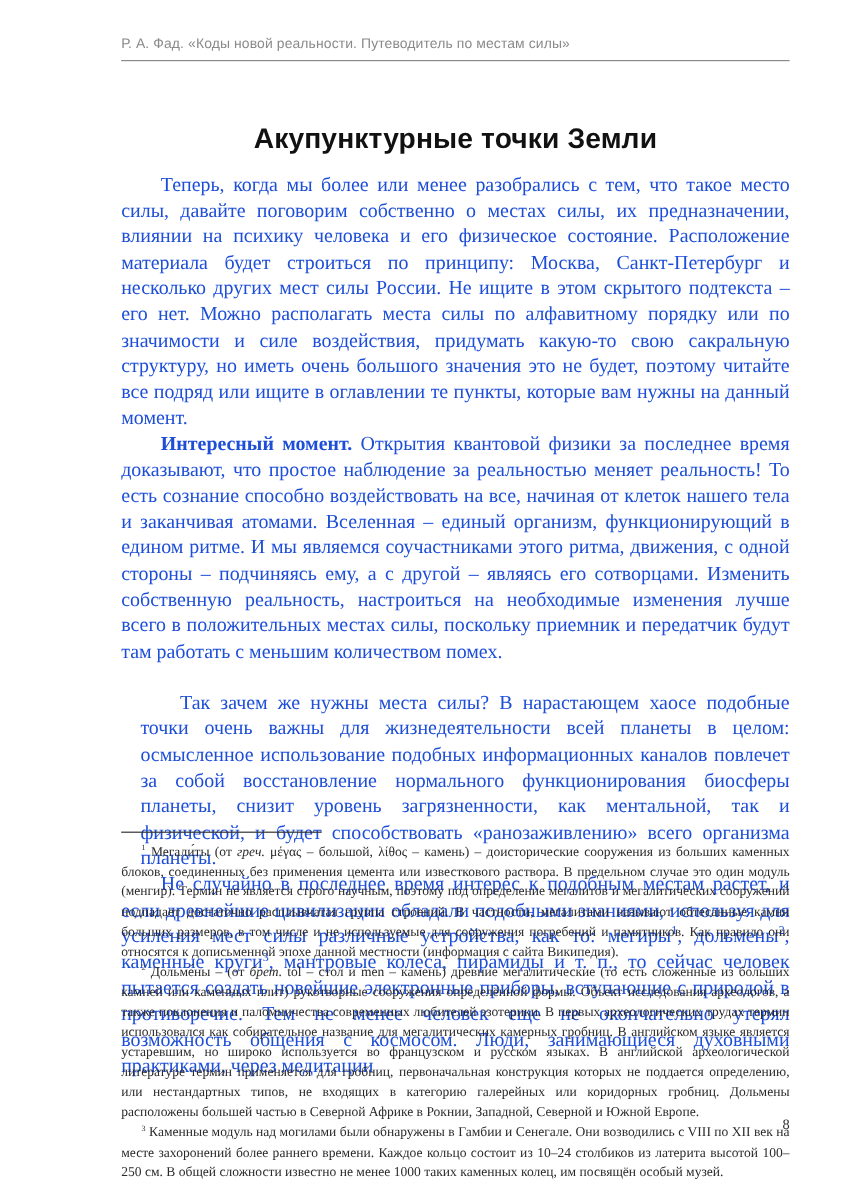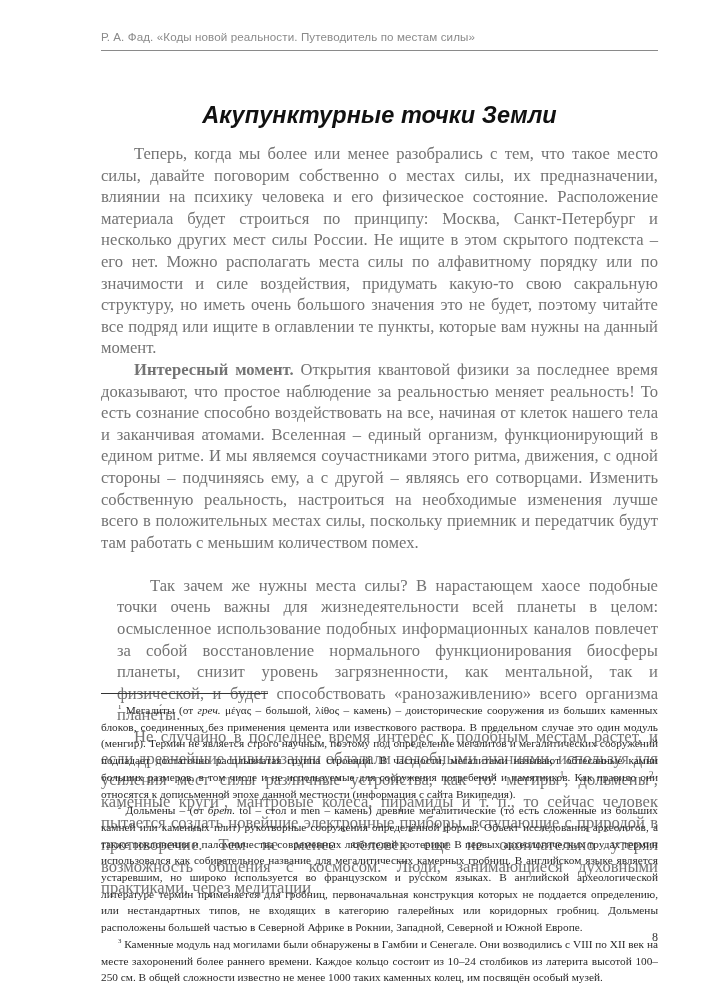--- a/index.html
+++ b/index.html
@@ -18,21 +18,21 @@
       border-top: 1.5px solid #8a8a8a;
     }
     .title {
       position: absolute; left: 101px; top: 102px; width: 557px; text-align: center;
       font-family: "Liberation Sans", sans-serif; font-weight: bold; font-size: 23.5px;
       color: #111; letter-spacing: 0.1px;
     }
     .body {
       position: absolute; left: 101px; top: 143px; width: 557px;
       font-family: "Liberation Serif", serif; font-size: 16.6px; line-height: 21.6px;
-      text-align: justify; color: #737373;
+      text-align: justify; color: #1d4ed8;
     }
     .body p { margin: 0; text-indent: 33px; }
     .body p.gap { margin-top: 21.6px; margin-left: 16px; }
     .body b { font-weight: bold; }
     sup { font-size: 0.6em; line-height: 0; vertical-align: super; }
     .fn-rule {
       position: absolute; left: 101px; top: 693px; width: 167px; height: 0;
       border-top: 1px solid #333;
     }
     .footnotes {
@@ -47,21 +47,21 @@
       font-family: "Liberation Serif", serif; font-size: 12px; color: #333;
     }
   </style>
 </head>
 <body>
 
 <div class="page">
   <div class="running-head">Р. А. Фад.  «Коды новой реальности. Путеводитель по местам силы»</div>
   <div class="head-rule"></div>
 
-  <h1 class="title" style="margin:0;font-style:italic;">Акупунктурные точки Земли</h1>
+  <h1 class="title" style="margin:0;">Акупунктурные точки Земли</h1>
 
   <div class="body">
     <p>Теперь, когда мы более или менее разобрались с тем, что такое место силы, давайте поговорим собственно о местах силы, их предназначении, влиянии на психику человека и его физическое состояние. Расположение материала будет строиться по принципу: Москва, Санкт-Петербург и несколько других мест силы России. Не ищите в этом скрытого подтекста – его нет. Можно располагать места силы по алфавитному порядку или по значимости и силе воздействия, придумать какую-то свою сакральную структуру, но иметь очень большого значения это не будет, поэтому читайте все подряд или ищите в оглавлении те пункты, которые вам нужны на данный момент.</p>
     <p><b>Интересный момент.</b><span> Открытия квантовой физики за последнее время доказывают, что простое наблюдение за реальностью меняет реальность! То есть сознание способно воздействовать на все, начиная от клеток нашего тела и заканчивая атомами. Вселенная – единый организм, функционирующий в едином ритме. И мы являемся соучастниками этого ритма, движения, с одной стороны – подчиняясь ему, а с другой – являясь его сотворцами. Изменить собственную реальность, настроиться на необходимые изменения лучше всего в положительных местах силы, поскольку приемник и передатчик будут там работать с меньшим количеством помех.</span></p>
     <p class="gap">Так зачем же нужны места силы? В нарастающем хаосе подобные точки очень важны для жизнедеятельности всей планеты в целом: осмысленное использование подобных информационных каналов повлечет за собой восстановление нормального функционирования биосферы планеты, снизит уровень загрязненности, как ментальной, так и физической, и будет способствовать «ранозаживлению» всего организма планеты.</p>
     <p><span>Не случайно в последнее время интерес к подобным местам растет, и если древнейшие цивилизации обладали подобными знаниями, используя для усиления мест силы различные устройства, как то: мегиры</span><sup>1</sup><span>, дольмены</span><sup>2</sup><span>, каменные круги</span><sup>3</sup><span>, мантровые колеса, пирамиды и т. п., то сейчас человек пытается создать новейшие электронные приборы, вступающие с природой в противоречие. Тем не менее человек еще не окончательно утерял возможность общения с космосом. Люди, занимающиеся духовными практиками, через медитации</span></p>
   </div>
 
   <div class="fn-rule"></div>
 

